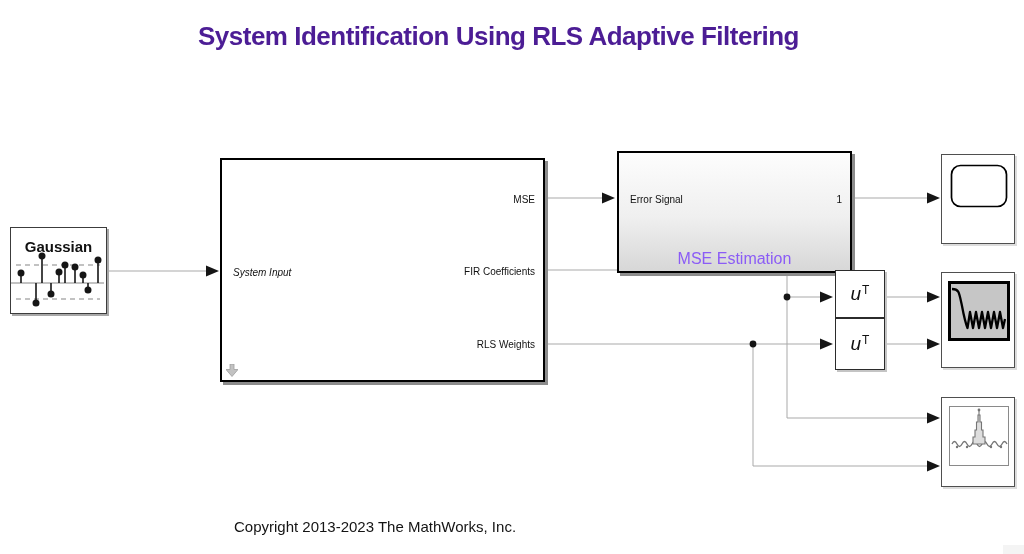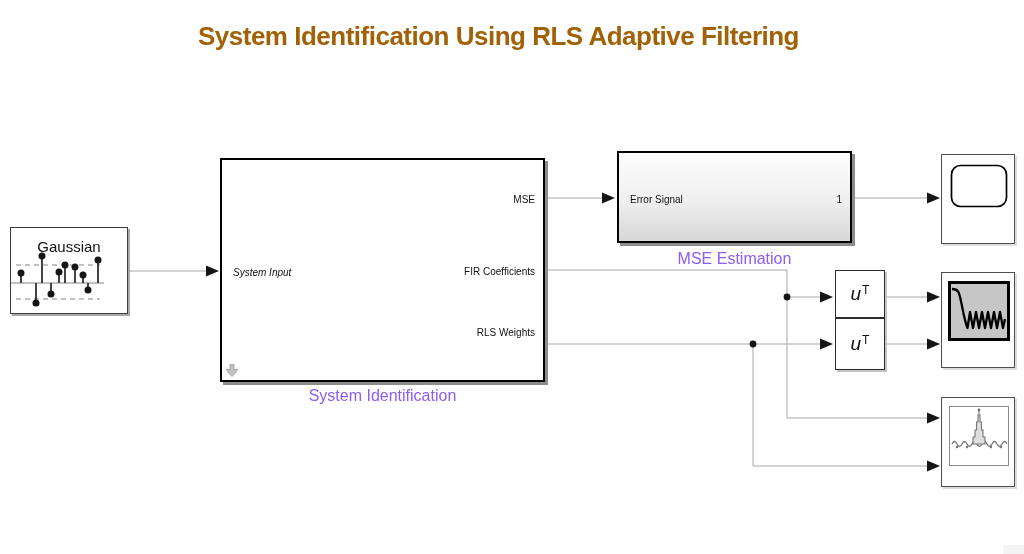--- a/index.html
+++ b/index.html
@@ -3,31 +3,31 @@
 <meta charset="utf-8">
 <style>
   html,body{margin:0;padding:0;background:#fff;}
   #canvas{
     position:relative;width:1024px;height:554px;background:#fff;overflow:hidden;
     font-family:"Liberation Sans",sans-serif;color:#111;
   }
   .abs{position:absolute;}
   .title{
     left:0;top:21px;width:997px;text-align:center;
-    font-size:26px;font-weight:bold;letter-spacing:-0.5px;color:#a16207;
+    font-size:26px;font-weight:bold;letter-spacing:-0.5px;color:#4c1d95;
   }
   .copyright{left:222px;top:518px;width:306px;text-align:center;font-size:15px;color:#141414;}
   svg.wires{left:0;top:0;z-index:1;}
   svg.wires path{stroke:#a9a9a9;stroke-width:1;fill:none;}
   svg.wires polygon,svg.wires circle{fill:#151515;}
   .block{position:absolute;background:#fff;box-sizing:border-box;z-index:2;}
-  .blk-gaussian{left:10px;top:227px;width:118px;height:87px;border:1.5px solid #3c3c3c;box-shadow:2px 2px 0 0 #a8a8a8;}
+  .blk-gaussian{left:10px;top:227px;width:97px;height:87px;border:1.5px solid #3c3c3c;box-shadow:2px 2px 0 0 #a8a8a8;font-weight:bold;}
   .blk-gaussian .lbl{position:absolute;left:0;top:10px;width:100%;text-align:center;font-size:15px;}
   .blk-sysid{left:220px;top:158px;width:325px;height:224px;border:2px solid #000;box-shadow:3px 3px 0 0 #8c8c8c;}
-  .blk-mse{left:617px;top:151px;width:235px;height:92px;border:2.5px solid #000;
+  .blk-mse{left:617px;top:151px;width:235px;height:122px;border:2.5px solid #000;
     background:linear-gradient(180deg,#fdfdfd 0%,#efefef 55%,#d7d7d7 100%);box-shadow:3px 3px 0 0 #8c8c8c;}
   .blk-scope{left:941px;top:154px;width:74px;height:90px;border:1px solid #4f4f4f;box-shadow:2px 2px 0 0 #dcdcdc;}
   .blk-transpose{width:50px;border:1.5px solid #2b2b2b;box-shadow:2px 2px 0 0 #c4c4c4;
     display:flex;align-items:center;justify-content:center;}
   .blk-ut1{left:835px;top:270px;height:48px;}
   .blk-ut2{left:835px;top:318px;height:52px;}
   .blk-fviz{left:941px;top:272px;width:74px;height:96px;border:1px solid #4f4f4f;box-shadow:2px 2px 0 0 #dcdcdc;}
   .blk-aplot{left:941px;top:397px;width:74px;height:90px;border:1px solid #4f4f4f;box-shadow:2px 2px 0 0 #dcdcdc;}
   .port{position:absolute;font-size:10px;line-height:18px;white-space:nowrap;}
   .port.left{left:11px;}
@@ -39,20 +39,21 @@
   .ut-text sup{font-style:normal;font-size:12px;vertical-align:6px;margin-left:1px;}
   .badge{position:absolute;left:4px;bottom:3px;}
   .corner-smudge{right:0;bottom:0;width:21px;height:9px;background:#f4f4f4;z-index:3;}
 </style>
 </head>
 <body>
 
 <div id="canvas">
 
   <div class="abs title">System Identification Using RLS Adaptive Filtering</div>
+  <div class="abs copyright">Copyright 2013-2023 The MathWorks, Inc.</div>
 
   <svg class="abs wires" width="1024" height="554" viewBox="0 0 1024 554">
     <path d="M105,271 H206"></path>
     <polygon points="206,265.5 219,271 206,276.5"></polygon>
 
     <path d="M545,198 H602"></path>
     <polygon points="602,192.5 615,198 602,203.5"></polygon>
 
     <path d="M854,198 H927"></path>
     <polygon points="927,192.5 940,198 927,203.5"></polygon>
@@ -103,26 +104,25 @@
         <line x1="87" y1="55" x2="87" y2="32"></line>
           <circle cx="87" cy="32" r="2.7"></circle>
       </g>
     </svg>
   </div>
 
   <div class="block blk-sysid">
     <div class="port left" style="top:104px;font-style:italic;">System Input</div>
     <div class="port right" style="top:31px;">MSE</div>
     <div class="port right" style="top:103px;padding-left:46px;">FIR Coefficients</div>
-    <div class="port right" style="top:164px;">RLS Weights</div>
+    <div class="port right" style="top:176px;">RLS Weights</div>
     <svg class="badge" width="12" height="13" viewBox="0 0 12 13">
       <polygon points="4,0 8,0 8,5.5 12,5.5 6,12.5 0,5.5 4,5.5" fill="#c2c2c2" stroke="#9e9e9e" stroke-width="0.8"></polygon>
     </svg>
   </div>
-  <div class="blockname name-sysid">System Identification</div>
 
   <div class="block blk-mse">
     <div class="port left" style="top:38px;">Error Signal</div>
     <div class="port right" style="top:38px;">1</div>
   </div>
   <div class="blockname name-mse">MSE Estimation</div>
 
   <div class="block blk-scope">
     <svg class="abs" style="left:8px;top:9px;" width="58" height="44" viewBox="0 0 58 44">
       <rect x="1.5" y="1.5" width="55" height="41" rx="9" fill="#fff" stroke="#000" stroke-width="1.7"></rect>

